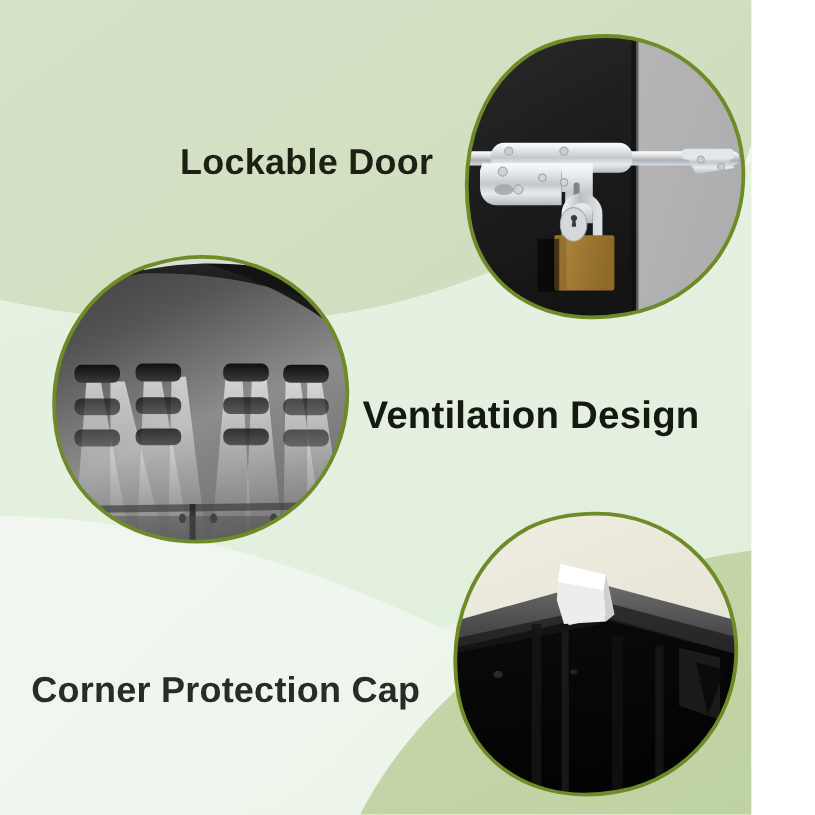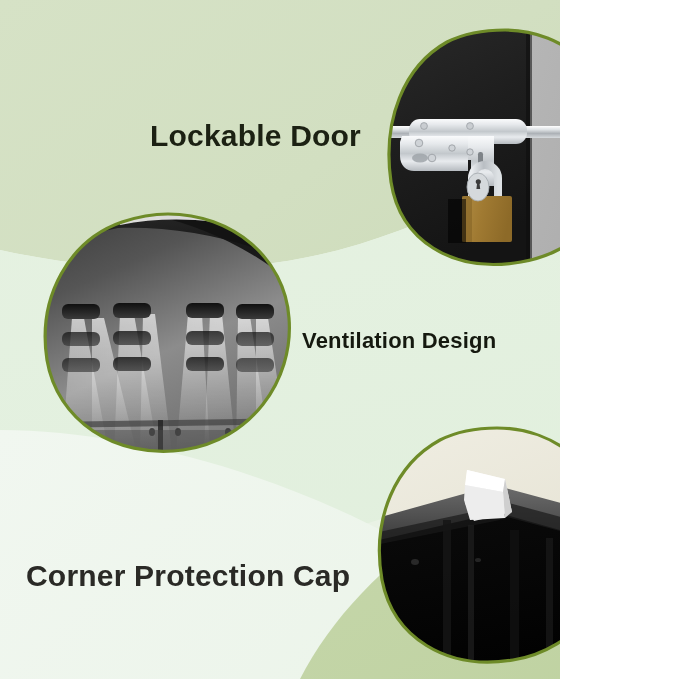--- a/index.html
+++ b/index.html
@@ -2,21 +2,21 @@
 <html><head>
 <meta charset="utf-8">
 <style>
   html, body {
     margin: 0;
     padding: 0;
     background: #ffffff;
   }
   #stage {
     position: relative;
-    width: 560px;
+    width: 626px;
     height: 679px;
     overflow: hidden;
     font-family: "Liberation Sans", sans-serif;
     background: #E8F1E3;
   }
   #bg-svg, #art-svg {
     position: absolute;
     left: 0; top: 0;
     width: 679px;
     height: 679px;
@@ -31,21 +31,21 @@
   }
   #label-lockable-door {
     left: 150px;
     top: 121px;
     font-size: 30px;
     color: #1C2113;
   }
   #label-ventilation-design {
     left: 302px;
     top: 330px;
-    font-size: 22px;
+    font-size: 32px;
     color: #15190F;
   }
   #label-corner-protection-cap {
     left: 26px;
     top: 521px;
     font-size: 30px;
     color: #2A2A26;
     margin-top: 40px;
   }
 </style>

